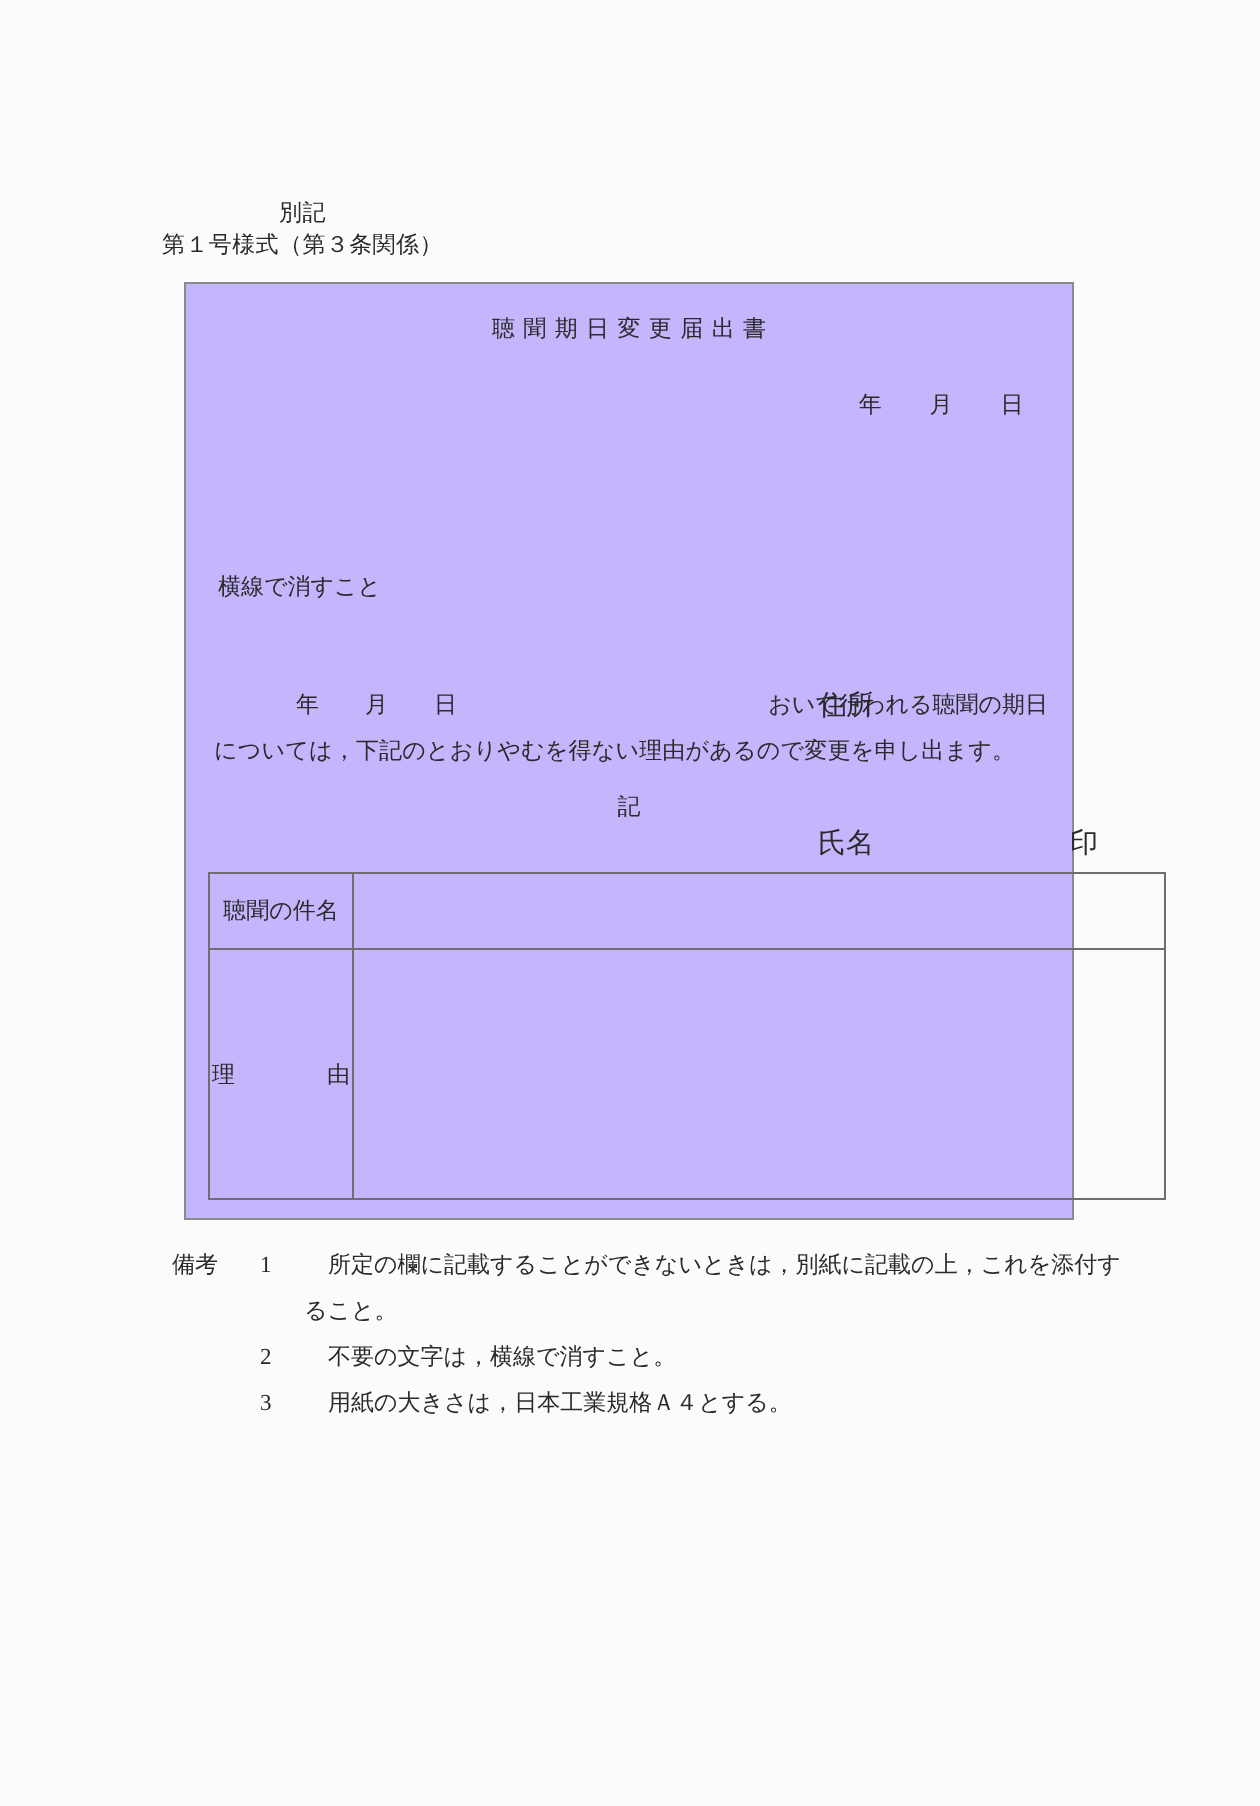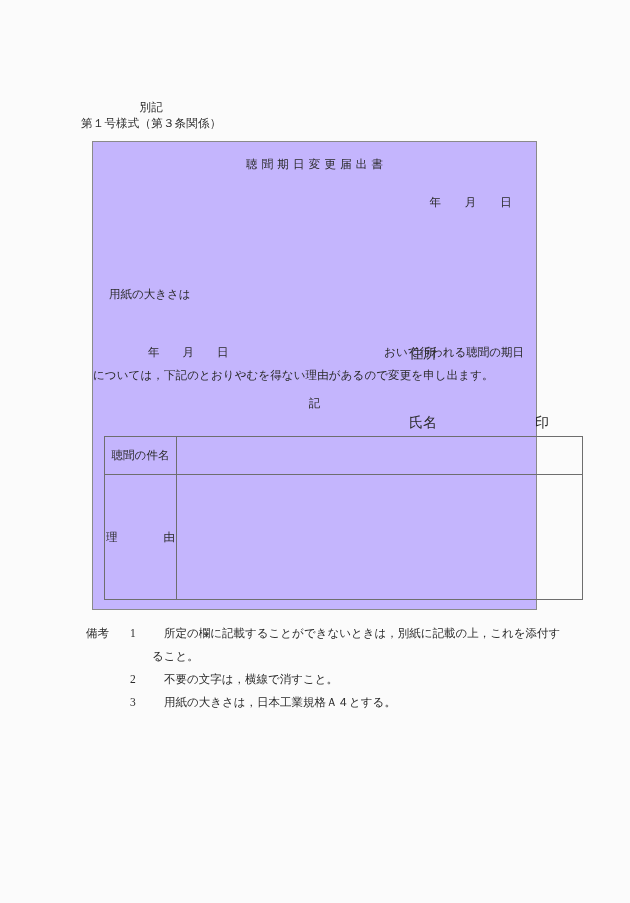--- a/index.html
+++ b/index.html
@@ -100,21 +100,21 @@
   }
   .body-line-1 .tail {
     position: absolute;
     right: 0;
     top: 0;
     white-space: pre;
   }
 
   .body-line-2 {
     position: absolute;
-    left: 0;
+    left: 14px;
     top: 226px;
     font-size: 11.5px;
     white-space: pre;
     letter-spacing: 0.1px;
   }
 
   .ki-mark {
     position: absolute;
     left: 0;
     right: 0;
@@ -186,21 +186,21 @@
     <div>第１号様式（第３条関係）</div>
   </div>
 
   <div class="form-frame">
 
     <div class="form-title">聴聞期日変更届出書</div>
 
     <div class="date-line-top">年　　月　　日</div>
 
     <div class="addressee">
-      <div>用紙の大きさは</div>
+      <div>横線で消すこと</div>
     </div>
 
     <div class="signer">
       <div>住所</div>
       <div>氏名　　　　　　　印</div>
     </div>
 
     <div class="body-line-1">
       <span class="blank-date">年　　月　　日</span>
       <span class="tail">おいて行われる聴聞の期日</span>

